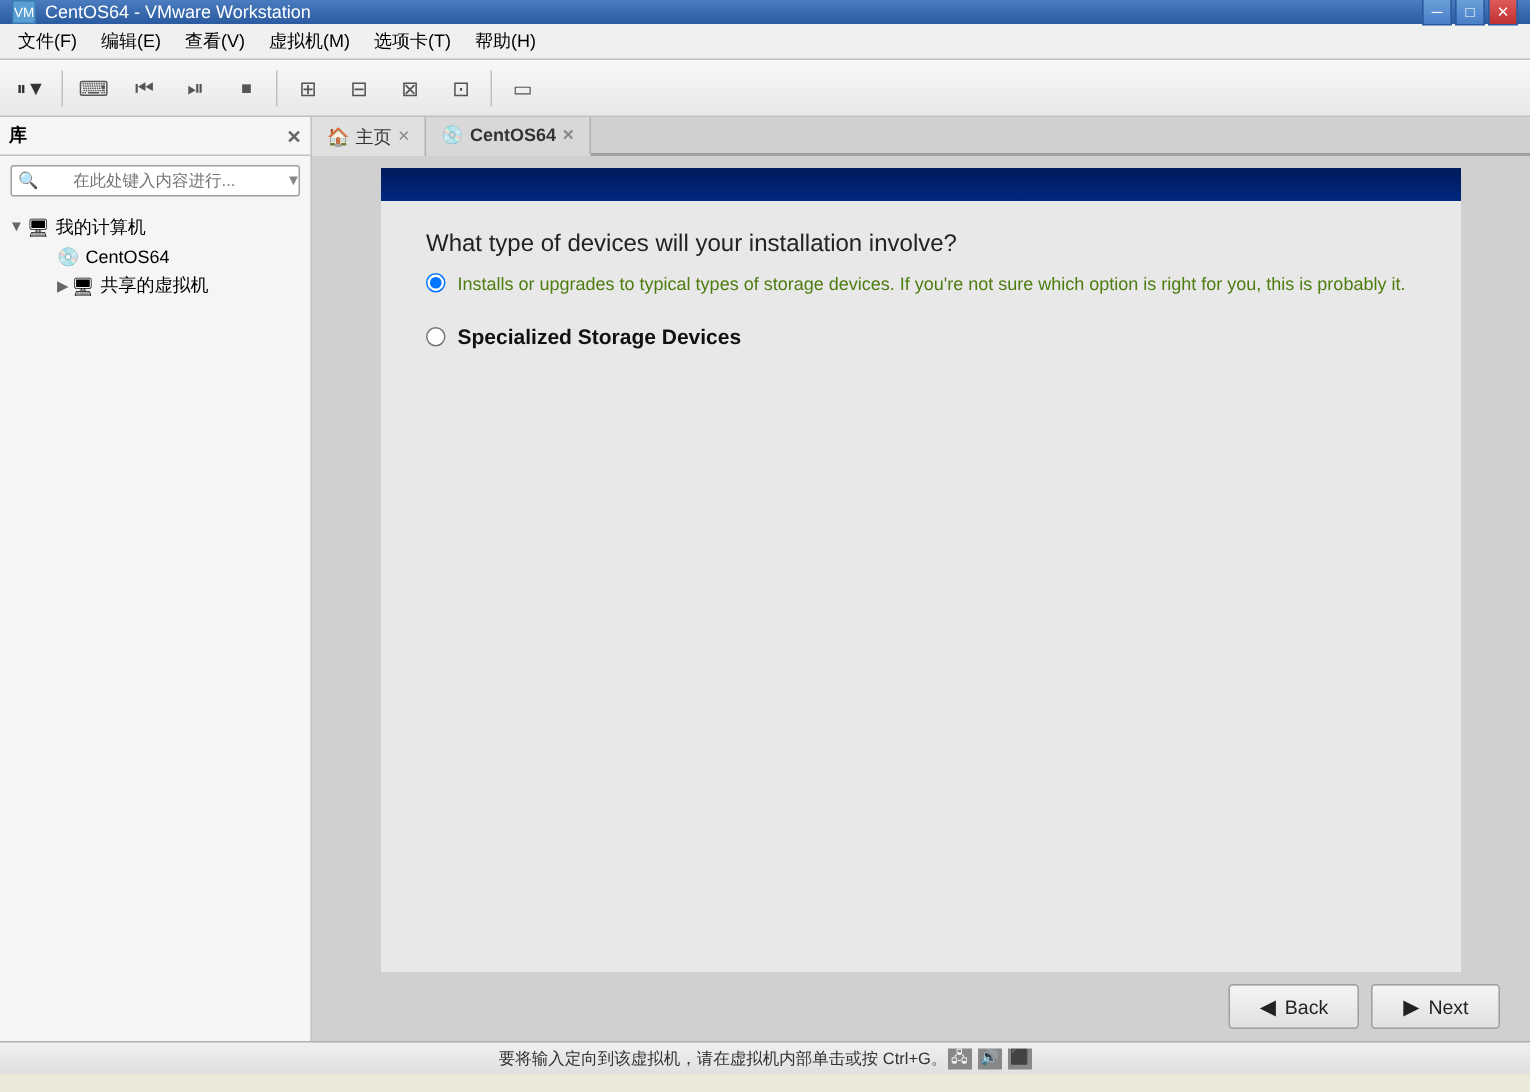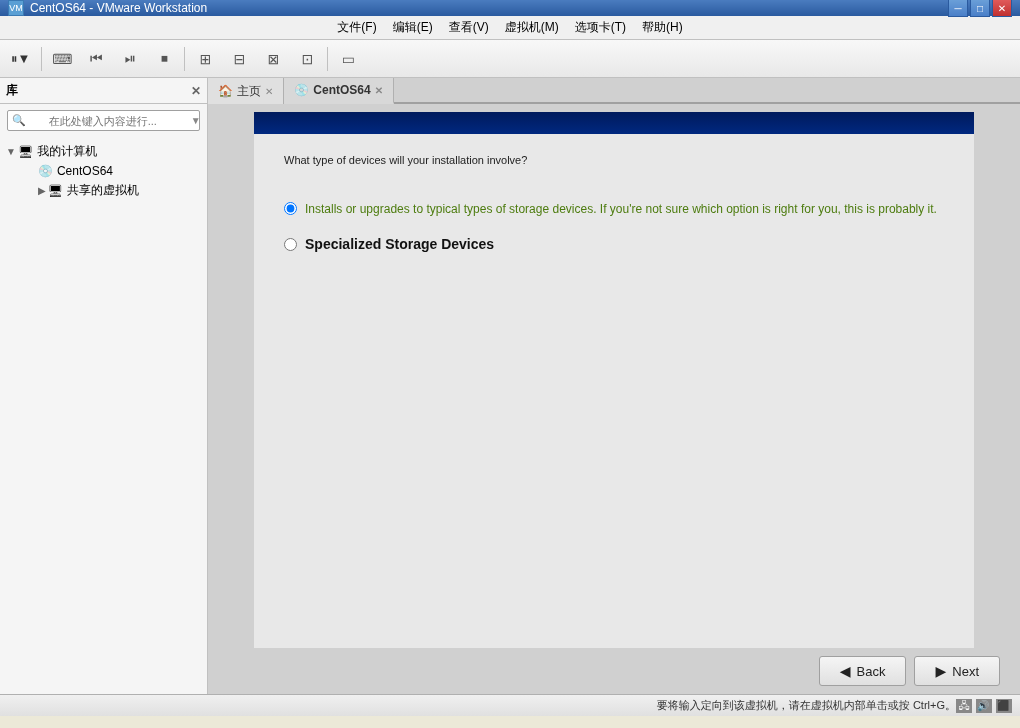--- a/index.html
+++ b/index.html
@@ -57,21 +57,20 @@
 
     
     .menu-bar {
       background: #f0f0f0;
       height: 24px;
       display: flex;
       align-items: center;
       padding: 0 4px;
       border-bottom: 1px solid #c0c0c0;
       font-size: 12px;
-      justify-content: center;
     }
     .menu-item {
       padding: 2px 8px;
       cursor: pointer;
       color: #000;
     }
 
     
     .toolbar {
       background: linear-gradient(to bottom, #f8f8f8, #e8e8e8);
@@ -221,23 +220,23 @@
     .installer-frame {
       background: #e8e8e8;
       margin: 0 auto;
       width: 720px;
       flex: 1;
       padding: 20px 30px;
       position: relative;
     }
 
     .question-text {
-      font-size: 11px;
+      font-size: 16px;
       color: #222;
-      margin-bottom: 34px;
+      margin-bottom: 8px;
     }
 
     .storage-option {
       margin-bottom: 18px;
     }
     .option-row {
       display: flex;
       align-items: flex-start;
       gap: 8px;
     }
@@ -283,21 +282,21 @@
     
     .status-bar {
       height: 22px;
       background: linear-gradient(to bottom, #f0f0f0, #e0e0e0);
       border-top: 1px solid #b0b0b0;
       display: flex;
       align-items: center;
       padding: 4px 8px;
       font-size: 11px;
       color: #333;
-      justify-content: flex-end;
+      justify-content: center;
     }
     .status-right {
       display: flex;
       align-items: center;
       gap: 4px;
     }
     .status-icon {
       width: 16px;
       height: 14px;
       background: #888;

